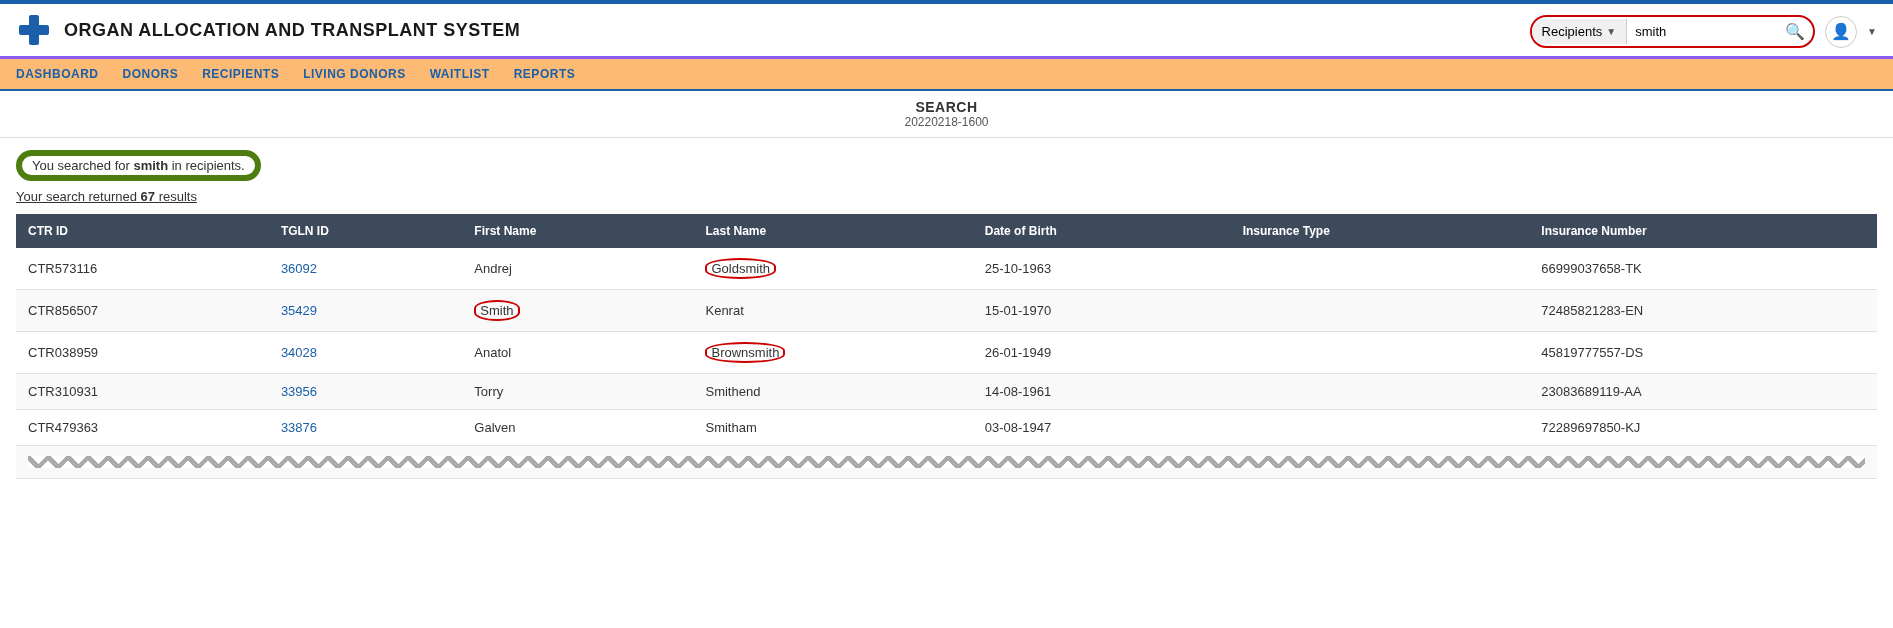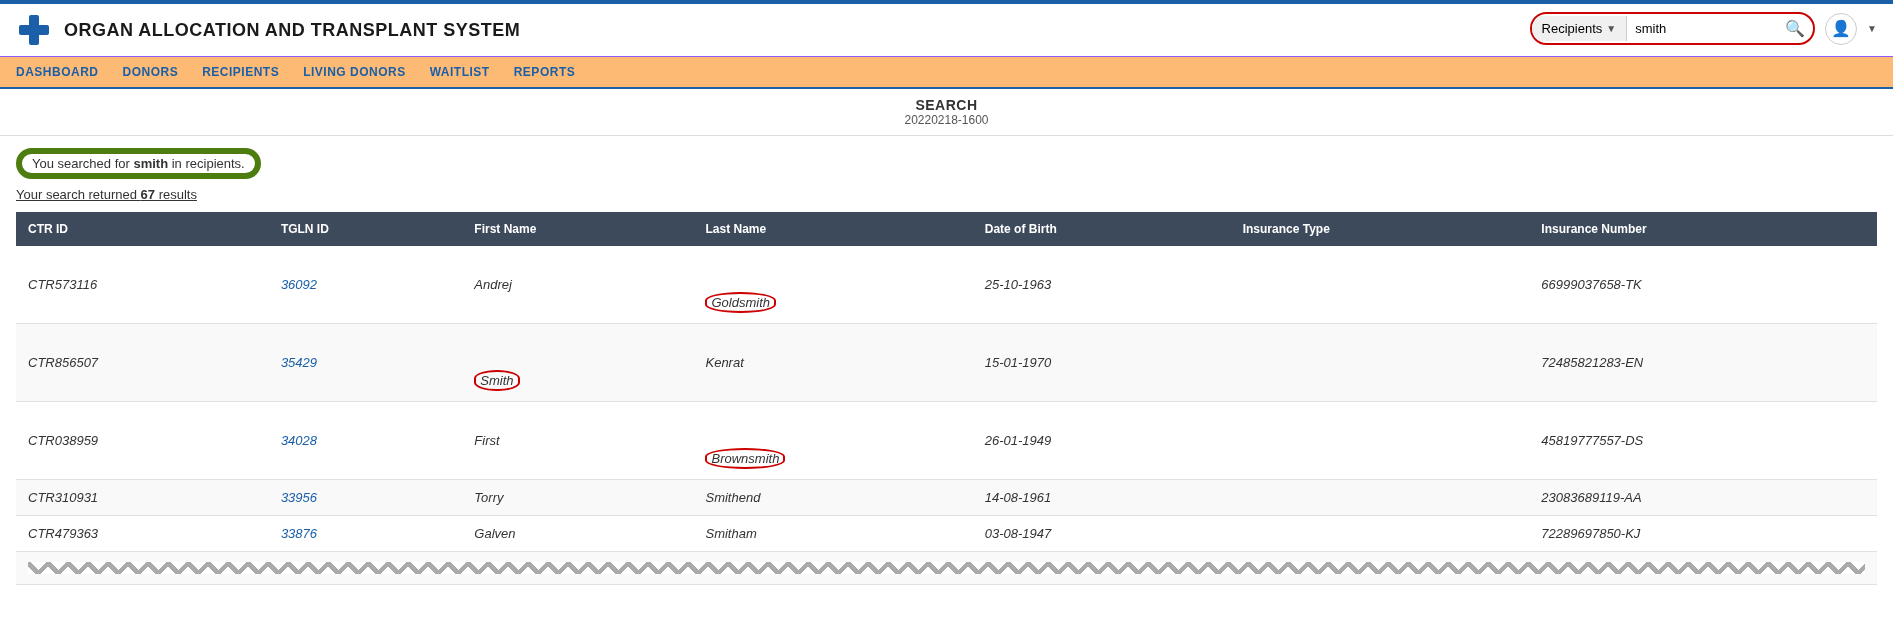--- a/index.html
+++ b/index.html
@@ -8,24 +8,24 @@
     
     .top-bar {
       background: #1a5fa8;
       height: 4px;
       width: 100%;
     }
 
     
     .header {
       display: flex;
-      align-items: flex-start;
+      align-items: flex-end;
       justify-content: space-between;
       padding: 8px 16px;
-      border-bottom: 1px solid #8b5cf6;
+      border-bottom: 3px solid #8b5cf6;
       background: #fff;
     }
     .header-left {
       display: flex;
       align-items: center;
       gap: 12px;
     }
     .logo-cross {
       width: 36px;
       height: 36px;
@@ -174,41 +174,39 @@
       color: #fff;
     }
     thead th {
       padding: 10px 12px;
       text-align: left;
       font-weight: bold;
       font-size: 12px;
     }
     tbody tr {
       border-bottom: 1px solid #e0e0e0;
-      font-style: italic;
     }
     tbody tr:nth-child(even) {
       background: #f9f9f9;
     }
     tbody td {
       padding: 10px 12px;
     }
     .link-blue {
       color: #1a5fa8;
       text-decoration: none;
       cursor: pointer;
     }
 
     
     .circled {
       display: inline-block;
       border: 2px solid #cc0000;
       border-radius: 50%/40%;
       padding: 1px 4px;
-      margin-top: 36px;
     }
 
     
     .zigzag-row td {
       border-bottom: none;
       background: transparent;
       height: 12px;
       overflow: hidden;
     }
     .zigzag {
@@ -323,21 +321,21 @@
           <td><a href="#" class="link-blue">35429</a></td>
           <td><span class="circled">Smith</span></td>
           <td>Kenrat</td>
           <td>15-01-1970</td>
           <td></td>
           <td>72485821283-EN</td>
         </tr>
         <tr>
           <td>CTR038959</td>
           <td><a href="#" class="link-blue">34028</a></td>
-          <td>First</td>
+          <td>Anatol</td>
           <td><span class="circled">Brownsmith</span></td>
           <td>26-01-1949</td>
           <td></td>
           <td>45819777557-DS</td>
         </tr>
         <tr>
           <td>CTR310931</td>
           <td><a href="#" class="link-blue">33956</a></td>
           <td>Torry</td>
           <td>Smithend</td>

